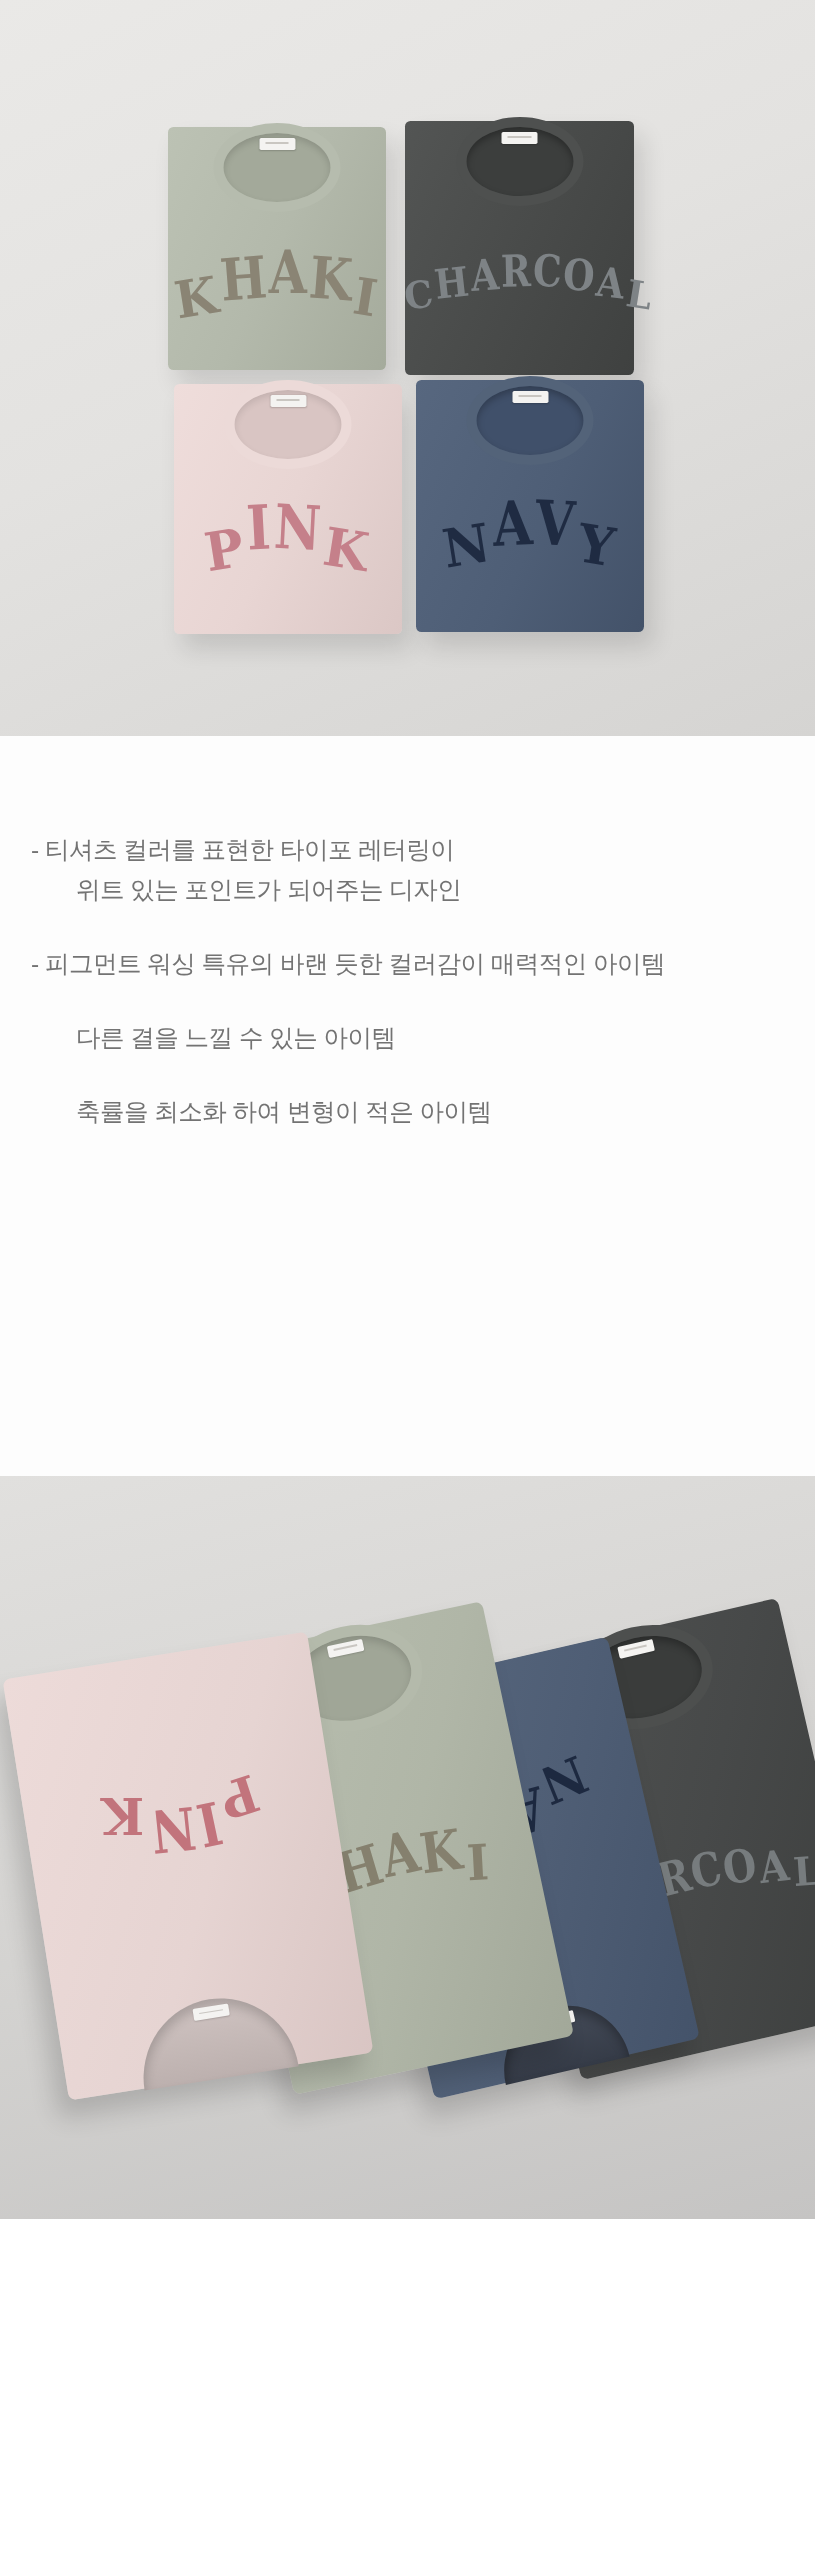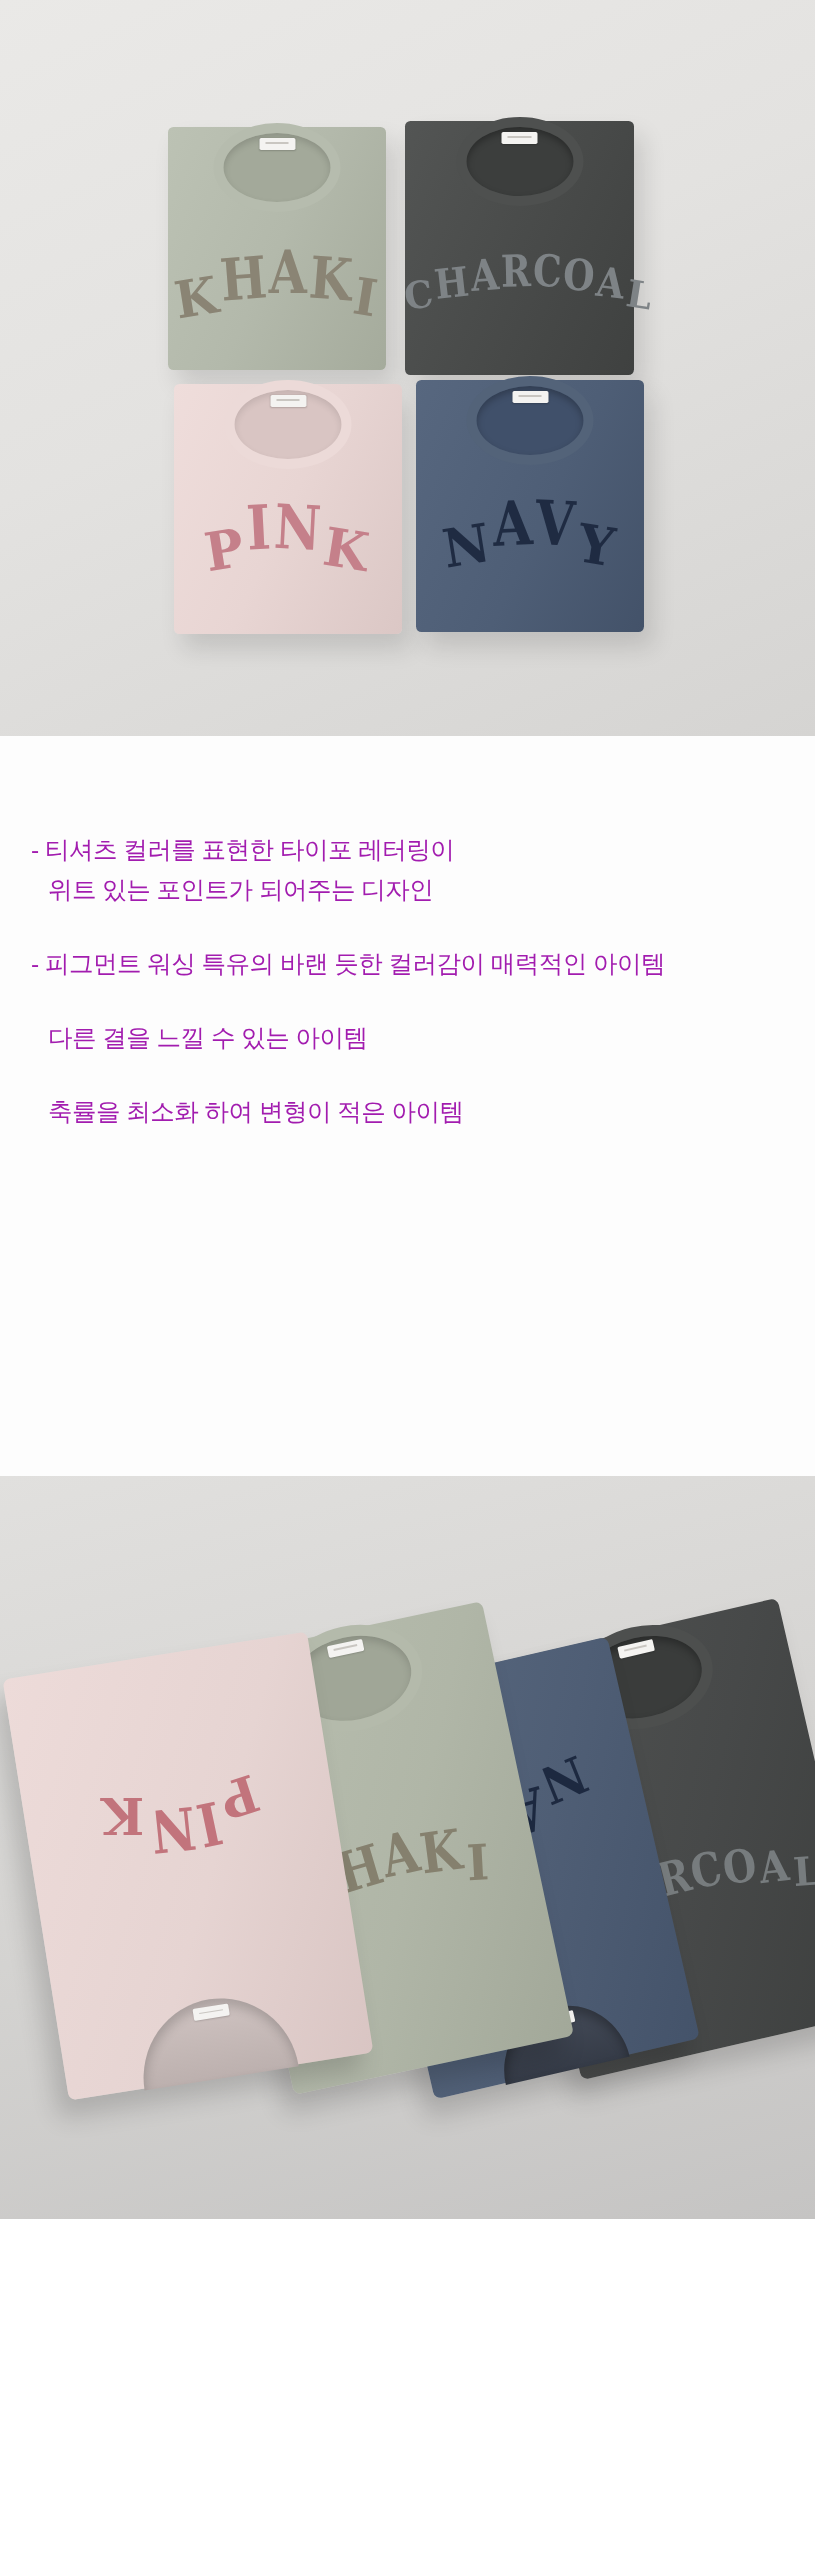--- a/index.html
+++ b/index.html
@@ -42,24 +42,24 @@
   .arc-label{position:absolute;left:0;right:0;text-align:center;
              font-family:"DejaVu Serif","Liberation Serif",serif;font-weight:700;white-space:nowrap;}
   .arc-ch{display:inline-block;transform-origin:50% 60%;}
   .khaki1 .arc-label   {top:118px;font-size:49px;letter-spacing:1.8px;color:#8a8474;}
   .charcoal1 .arc-label{top:129px;font-size:36px;letter-spacing:1.8px;color:#7e8386;}
   .pink1 .arc-label    {top:112px;font-size:51px;letter-spacing:2.7px;color:#c5808a;}
   .navy1 .arc-label    {top:112px;font-size:51px;letter-spacing:2.7px;color:#1f2b42;}
 
   
   .desc{position:absolute;left:0;top:736px;width:816px;height:740px;background:#fdfdfd;
-        box-sizing:border-box;padding-top:94px;color:#a21caf;}
+        box-sizing:border-box;padding-top:94px;color:#737373;}
   .bullet{margin:0 0 34px 0;}
   .line{font-size:24.5px;line-height:40px;font-weight:400;letter-spacing:-0.5px;padding-left:31px;}
-  .line.cont{padding-left:48px;}
+  .line.cont{padding-left:48px;margin-left:28px;}
 
   
   .p2{box-shadow:-12.7px 16.3px 25px rgba(0,0,0,.16);border-radius:7.3px;}
   .charcoal2{left:530px;top:150px;width:299px;height:426px;transform:rotate(-13deg);
              background:linear-gradient(115deg,#515352,#474949 55%,#3d3f3e);}
   .navy2    {left:385px;top:186px;width:272px;height:412px;transform:rotate(-13deg);
              background:linear-gradient(115deg,#596980,#4f5e75 55%,#44536a);}
   .khaki2   {left:245px;top:150px;width:286px;height:444px;transform:rotate(-12deg);
              background:linear-gradient(115deg,#b9bfb0,#b0b6a7 55%,#a2a899);}
   .pink2    {left:34px; top:177px;width:308px;height:426px;transform:rotate(-9deg);

